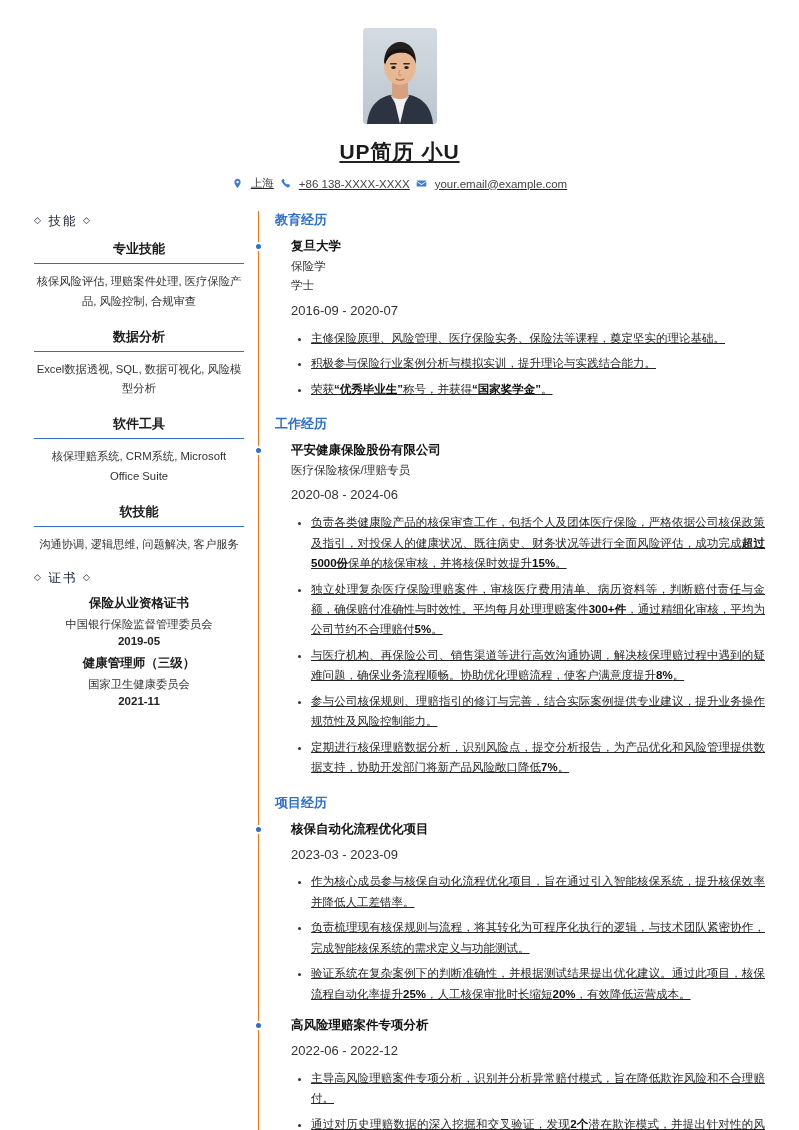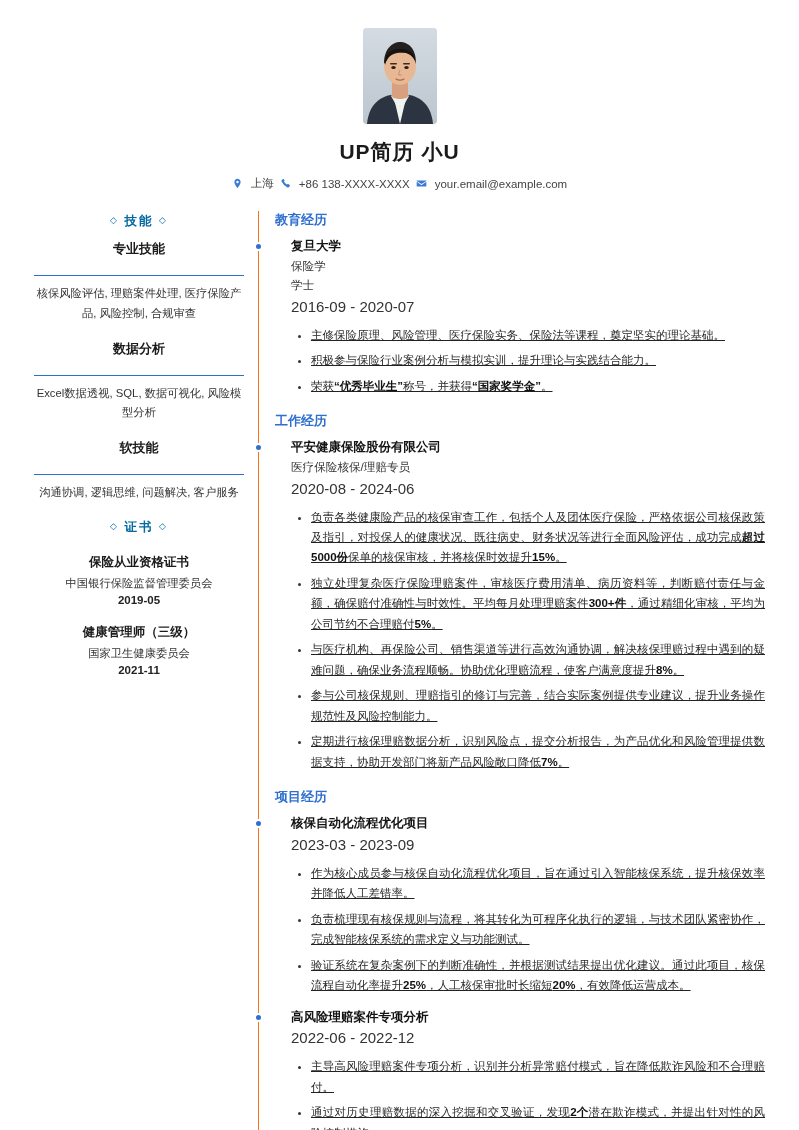--- a/index.html
+++ b/index.html
@@ -12,21 +12,21 @@
     -webkit-font-smoothing: antialiased;
   }
   .page {
     width: 799px;
     min-height: 1130px;
     padding: 22px 34px 10px 34px;
     position: relative;
   }
 
   
-  .header { text-align: center; }
+  .header { text-align: center; text-decoration: underline; }
   .avatar-wrap {
     width: 74px; height: 96px;
     margin: 6px auto 0 auto;
     border-radius: 4px;
     overflow: hidden;
     background: #cfd6dd;
     position: relative;
   }
   .avatar-svg { display: block; width: 100%; height: 100%; }
   .name {
@@ -63,50 +63,49 @@
   }
   .col-right {
     flex: 1 1 auto;
     padding-left: 16px;
     border-left: 1px solid #f97316;
     min-width: 0;
   }
 
   
   .left-title {
-    text-align: center;
-    color: #0369a1;
+    color: #0f172a;
     font-size: 12.5px;
-    font-weight: bold;
+    font-weight: normal;
     letter-spacing: 2px;
     margin: 2px 0 6px 0;
   }
   .left-title .dia { font-size: 9px; vertical-align: 2px; }
   .sub-head {
     text-align: center;
     font-size: 13px;
     font-weight: bold;
     color: #1b1b1b;
-    padding-bottom: 17px;
+    padding-bottom: 5px;
     border-bottom: 1px solid #2f6fd0;
     margin: 10px 0 8px 0;
   }
   .left-text {
     text-align: center;
     font-size: 11.3px;
     line-height: 1.75;
     color: #333;
     padding: 0 2px 6px 2px;
   }
   .cert-block { text-align: center; margin-top: 4px; }
   .cert-name {
     font-size: 12.5px;
     font-weight: bold;
     color: #1b1b1b;
-    margin-top: 18px;
+    margin-top: 8px;
   }
   .cert-org {
     font-size: 11.3px;
     color: #333;
     margin-top: 3px;
     line-height: 1.6;
     text-align: center;
   }
   .cert-date {
     font-size: 11.5px;
@@ -146,24 +145,24 @@
     color: #141414;
     line-height: 1.5;
   }
   .entry-role {
     font-size: 11.6px;
     color: #333;
     line-height: 1.6;
     margin-top: 1px;
   }
   .entry-date {
-    font-size: 15px;
+    font-size: 13px;
     color: #333;
     line-height: 1.6;
-    margin-top: 0;
+    margin-top: 6px;
   }
   ul.points {
     margin: 6px 0 0 0;
     padding-left: 20px;
     text-decoration: underline;
   }
   ul.points li {
     font-size: 11.5px;
     line-height: 1.78;
     color: #2a2a2a;
@@ -252,20 +251,24 @@
 
       <div>
         <div class="sub-head">专业技能</div>
         <div class="left-text">核保风险评估, 理赔案件处理, 医疗保险产品, 风险控制, 合规审查</div>
       </div>
       <div>
         <div class="sub-head">数据分析</div>
         <div class="left-text">Excel数据透视, SQL, 数据可视化, 风险模型分析</div>
       </div>
       <div>
+        <div class="sub-head">软件工具</div>
+        <div class="left-text">核保理赔系统, CRM系统, Microsoft Office Suite</div>
+      </div>
+      <div>
         <div class="sub-head">软技能</div>
         <div class="left-text">沟通协调, 逻辑思维, 问题解决, 客户服务</div>
       </div>
 
       <div class="left-title" style="margin-top:10px">
         <span class="dia">◇</span>
         <span>证书</span>
         <span class="dia">◇</span>
       </div>
 

